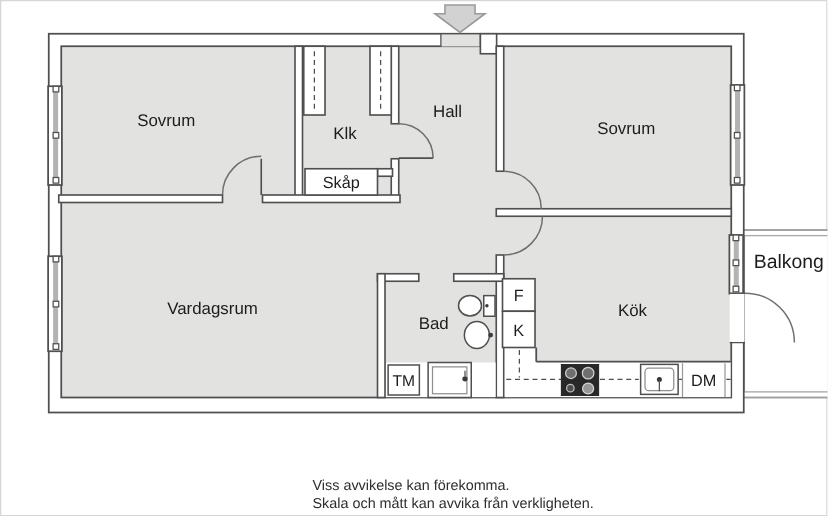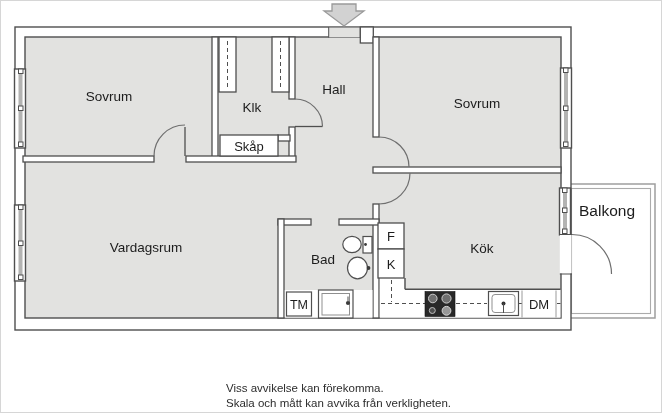--- a/index.html
+++ b/index.html
@@ -1,19 +1,20 @@
 <!DOCTYPE html>
 <html><head>
 <meta charset="utf-8">
 <style>
   html,body { margin:0; padding:0; background:#ffffff; }
   #stage {
     position:relative; width:662px; height:413px;
     background:#ffffff; border:1px solid #d6d6d6; box-sizing:border-box;
     font-family:"Liberation Sans", sans-serif;
+    padding-left:24px;
   }
   svg { display:block; }
   
   .wline   { stroke:#4f4f4f; stroke-width:1.4; }
   .wthin   { stroke:#4f4f4f; stroke-width:1; }
   .iwall   { fill:#ffffff; stroke:#4f4f4f; stroke-width:1.3; }
   .arc     { fill:none; stroke:#6e6e6e; stroke-width:1.2; }
   .leaf    { stroke:#4f4f4f; stroke-width:1.3; fill:none; }
   .dash    { stroke:#4f4f4f; stroke-width:1; stroke-dasharray:4 3; fill:none; }
   .balc    { fill:#ffffff; stroke:#9e9e9e; stroke-width:1.5; }

